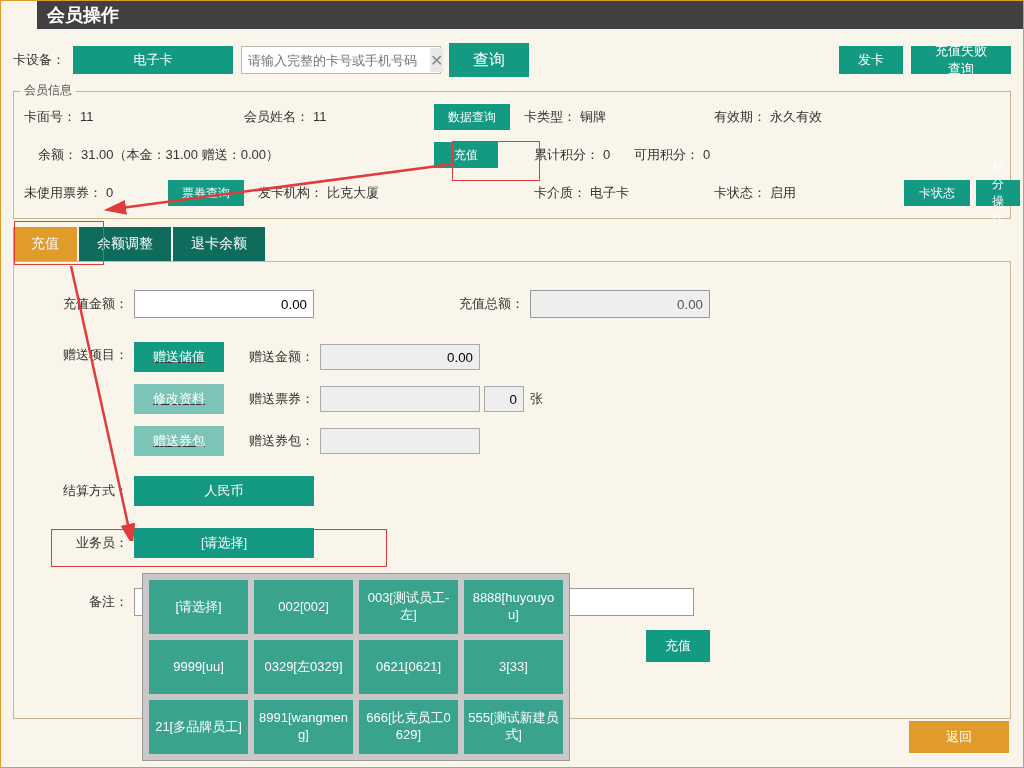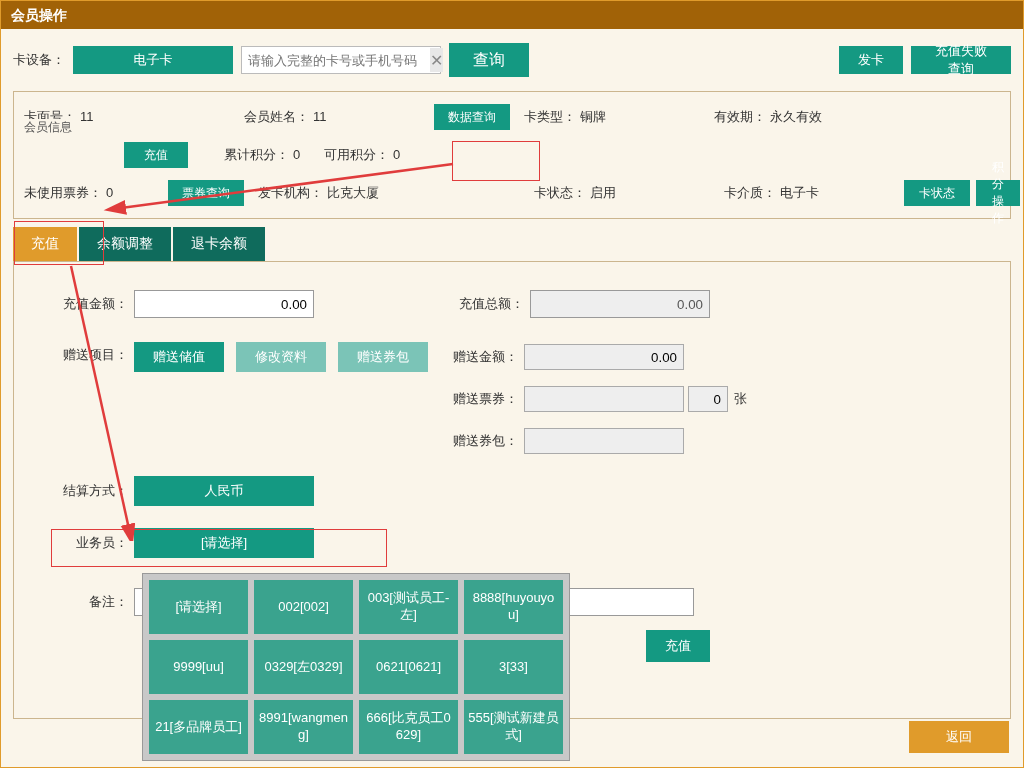--- a/index.html
+++ b/index.html
@@ -1,45 +1,45 @@
 <!DOCTYPE html>
 <html><head>
 <meta charset="utf-8">
 <style>
 * { box-sizing: border-box; margin: 0; padding: 0; font-family: "Microsoft YaHei", Arial, sans-serif; }
 body { background: #fff; font-size: 13px; color: #333; }
 .window { width: 1024px; height: 768px; border: 1px solid #e09b2b; position: relative; background: #faf5ea; }
-.title-bar { background: #a16207; color: #fff; padding: 4px 10px; font-size: 14px; font-weight: bold; height: 28px; line-height: 20px; }
+.title-bar { background: #404040; color: #fff; padding: 4px 10px; font-size: 18px; font-weight: bold; height: 28px; line-height: 20px; margin-left: 36px; }
 .content { padding: 14px 12px 0 12px; position: relative; }
 .top-row { display: flex; align-items: center; gap: 8px; margin-bottom: 14px; }
 .label { color: #333; font-size: 13px; }
 .btn { background: #149982; color: #fff; border: none; padding: 0 18px; height: 28px; font-size: 13px; cursor: pointer; display: inline-flex; align-items: center; justify-content: center; }
 .btn.wide { width: 160px; }
 .btn.small { height: 26px; padding: 12px 14px; font-size: 12px; }
 .btn.orange { background: #e09b2b; }
 .btn.disabled { background: #7bc4b7; }
 .input-wrap { display: flex; align-items: center; border: 1px solid #bbb; background: #fff; height: 28px; width: 200px; }
 .input-wrap input { border: none; outline: none; flex: 1; padding: 0 6px; font-size: 13px; }
 .input-wrap .clear { width: 24px; height: 24px; background: #e8e8e8; color: #888; display: flex; align-items: center; justify-content: center; cursor: pointer; font-size: 16px; margin-right: 2px; }
 .top-right { margin-left: auto; display: flex; gap: 8px; }
 .fieldset { border: 1px solid #cbb58e; padding: 12px 10px 12px 10px; position: relative; margin-bottom: 8px; background: #faf5ea; }
-.fieldset-legend { position: absolute; top: -10px; left: 6px; background: #faf5ea; padding: 0 4px; font-size: 12px; color: #555; margin-top: 37px; }
+.fieldset-legend { position: absolute; top: -10px; left: 6px; background: #faf5ea; padding: 0 4px; font-size: 12px; color: #555; }
 .info-label { text-align: right; padding-right: 4px; color: #333; }
 .action-col { display: flex; flex-direction: row; gap: 6px; align-items: flex-end; }
 .tabs { display: flex; margin-top: 8px; }
 .tab { padding: 8px 18px; background: #0f6b5c; color: #fff; margin-right: 2px; cursor: pointer; font-size: 14px; }
 .tab.active { background: #e09b2b; }
 .main-panel { border: 1px solid #cbb58e; background: #faf5ea; padding: 28px 34px 20px 34px; height: 458px; position: relative; }
 .form-row { display: flex; align-items: center; margin-bottom: 24px; }
 .form-row .flabel { width: 86px; text-align: right; padding-right: 6px; }
 .num-input { border: 1px solid #999; height: 28px; width: 180px; text-align: right; padding: 0 6px; background: #fff; }
 .num-input.ro { background: #eeeeee; color: #555; }
 .spacer { width: 130px; }
 .gift-section { display: flex; align-items: flex-start; margin-bottom: 20px; }
-.gift-buttons { display: flex; gap: 12px; margin-right: 20px; }
+.gift-buttons { display: flex; flex-direction: column; gap: 12px; margin-right: 20px; text-decoration: underline; }
 .gift-buttons .btn { width: 90px; height: 30px; }
 .gift-fields { display: flex; flex-direction: column; gap: 12px; }
 .gift-field-row { display: flex; align-items: center; height: 30px; }
 .gift-field-row .gl { width: 76px; text-align: right; padding-right: 6px; }
 .gift-field-row input { border: 1px solid #aaa; height: 26px; text-align: right; padding: 0 6px; background: #eeeeee; }
 .gift-field-row .main-in { width: 160px; }
 .gift-field-row .qty-in { width: 40px; margin-left: 4px; }
 .select-btn { background: #149982; color: #fff; width: 180px; height: 30px; display: inline-flex; align-items: center; justify-content: center; cursor: pointer; }
 .remark-input { border: 1px solid #999; height: 28px; width: 560px; padding: 0 6px; background: #fff; }
 .arrow-svg { position: absolute; pointer-events: none; }
@@ -75,31 +75,32 @@
       <div style="display:flex">
         <div style="flex:1">
           <div style="display:flex;align-items:center;margin-bottom:12px">
             <div style="width:220px"><span class="info-label">卡面号：</span><span>11</span></div>
             <div style="width:190px"><span class="info-label">会员姓名：</span><span>11</span></div>
             <div style="width:90px"><button class="btn small">数据查询</button></div>
             <div style="width:190px"><span class="info-label">卡类型：</span><span>铜牌</span></div>
             <div style="width:180px"><span class="info-label">有效期：</span><span>永久有效</span></div>
           </div>
           <div style="display:flex;align-items:center;margin-bottom:12px">
+            <div style="width:310px;padding-left:14px"><span class="info-label">余额：</span><span>31.00（本金：31.00  赠送：0.00）</span></div>
             <div style="width:100px;padding-left:100px"><button class="btn small" style="width:64px">充值</button></div>
             <div style="width:190px;padding-left:100px"><span class="info-label">累计积分：</span><span>0</span></div>
             <div style="width:180px;padding-left:10px"><span class="info-label">可用积分：</span><span>0</span></div>
           </div>
           <div style="display:flex;align-items:center">
             <div style="width:110px"><span class="info-label">未使用票券：</span><span>0</span></div>
             <div style="width:110px;text-align:right"><button class="btn small">票券查询</button></div>
             <div style="width:190px;padding-left:14px"><span class="info-label">发卡机构：</span><span>比克大厦</span></div>
             <div style="width:100px"></div>
+            <div style="width:180px"><span class="info-label">卡介质：</span><span>电子卡</span></div>
             <div style="width:190px"><span class="info-label">卡状态：</span><span>启用</span></div>
-            <div style="width:180px"><span class="info-label">卡介质：</span><span>电子卡</span></div>
           </div>
         </div>
         <div class="action-col">
           <button class="btn small" style="width:66px">卡状态</button>
           <button class="btn small" style="width:44px">积分操作</button>
           <button class="btn small" style="width:76px">修改资料</button>
         </div>
       </div>
     </div>
 

